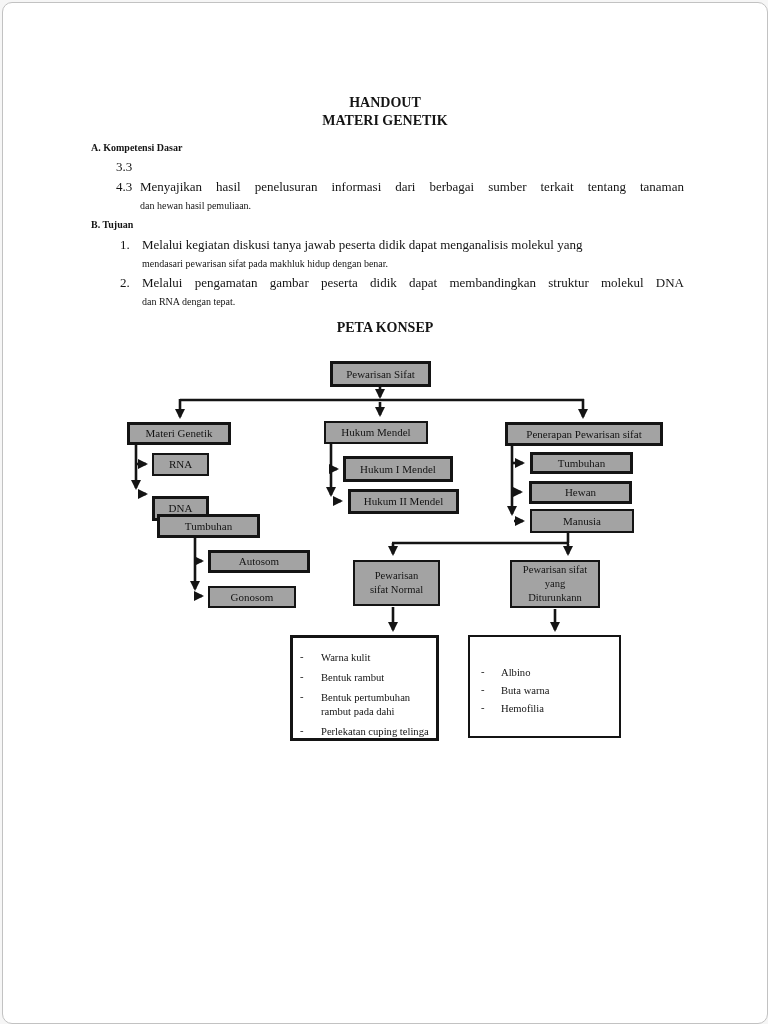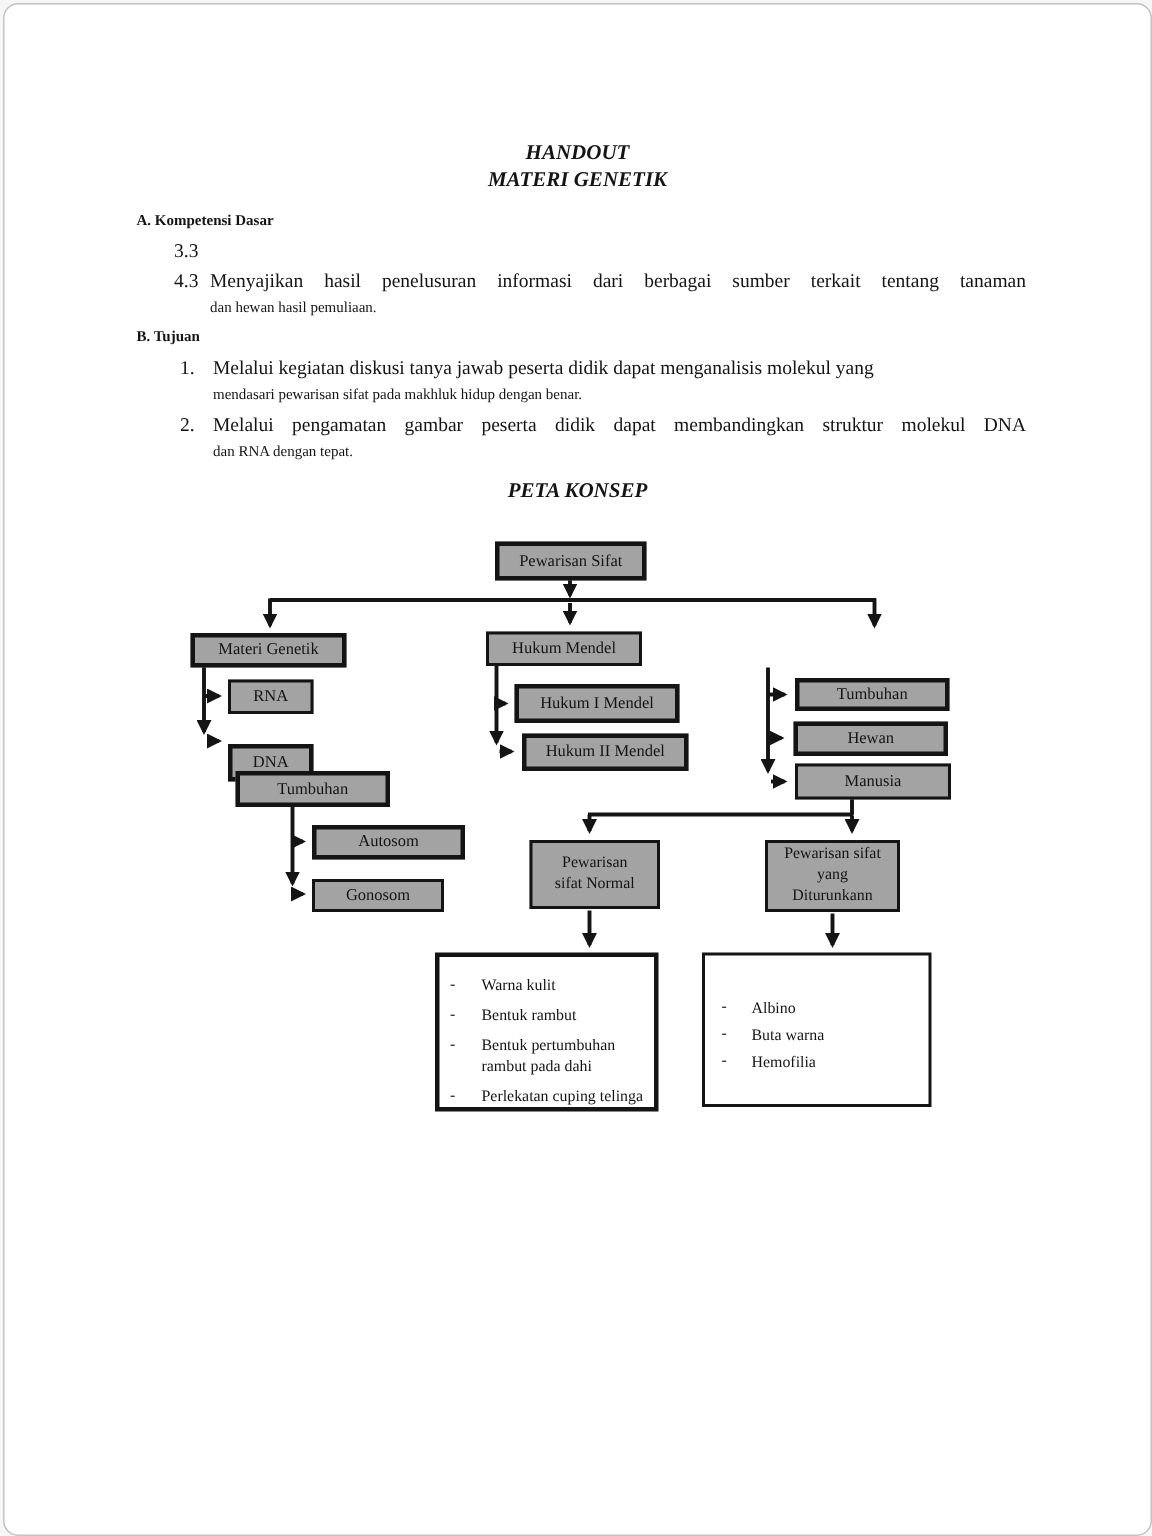--- a/index.html
+++ b/index.html
@@ -11,21 +11,21 @@
   }
   .page{
     position:absolute;left:0;top:0;width:764px;height:1020px;
     margin:2px;
     background:#ffffff;
     border:1px solid #c2c2c2;
     border-radius:10px;
     overflow:hidden;
   }
   .tline{position:absolute;white-space:nowrap;font-size:10px;line-height:17px;}
-  .center{left:0;width:764px;text-align:center;white-space:normal;font-style:italic;}
+  .center{left:0;width:764px;text-align:center;white-space:normal;}
   .bold{font-weight:bold;}
   .title{font-size:14px;}
   .numrow{position:absolute;display:flex;font-size:13px;line-height:17px;}
   .num{flex:0 0 auto;}
   .jline{white-space:normal;text-align:justify;text-align-last:justify;}
   
   .node{
     position:absolute;
     border:2px solid #141414;
     background:#a3a3a3;
@@ -125,20 +125,21 @@
 
       <line x1="390" y1="604" x2="390" y2="627" marker-end="url(#ah)"></line>
       <line x1="552" y1="606" x2="552" y2="627" marker-end="url(#ah)"></line>
     </g>
   </svg>
 
   <div class="node bw3" style="left:327px;top:358px;width:101px;height:26px">Pewarisan Sifat</div>
 
   <div class="node bw3" style="left:124px;top:419px;width:104px;height:23px">Materi Genetik</div>
   <div class="node" style="left:321px;top:418px;width:104px;height:23px">Hukum Mendel</div>
+  <div class="node bw3" style="left:502px;top:419px;width:158px;height:24px">Penerapan Pewarisan sifat</div>
 
   <div class="node" style="left:149px;top:450px;width:57px;height:23px">RNA</div>
   <div class="node bw3" style="left:149px;top:493px;width:57px;height:25px">DNA</div>
   <div class="node bw3" style="left:154px;top:511px;width:103px;height:24px">Tumbuhan</div>
   <div class="node bw3" style="left:205px;top:547px;width:102px;height:23px">Autosom</div>
   <div class="node" style="left:205px;top:583px;width:88px;height:22px">Gonosom</div>
 
   <div class="node bw3" style="left:340px;top:453px;width:110px;height:26px">Hukum I Mendel</div>
   <div class="node bw3" style="left:345px;top:486px;width:111px;height:25px">Hukum II Mendel</div>
 

